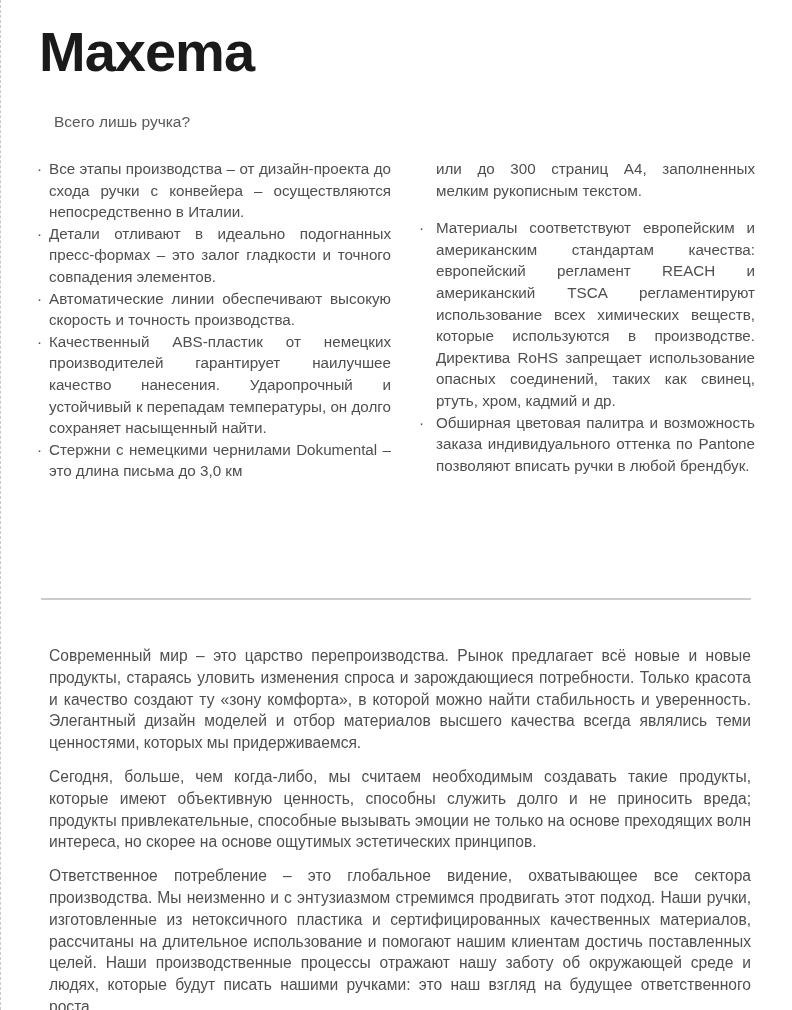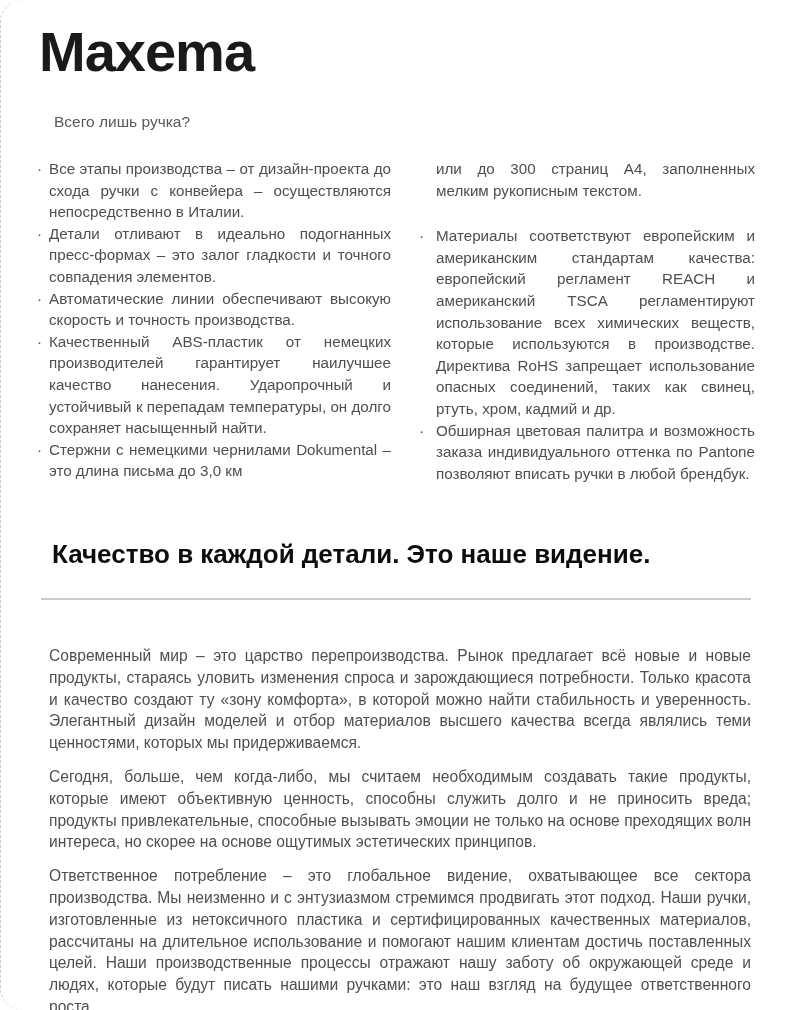--- a/index.html
+++ b/index.html
@@ -9,21 +9,20 @@
   }
   .page {
     position: relative;
     width: 792px;
     height: 1010px;
     background: #ffffff;
     border-left: 1px dashed #c9c9c9;
     box-sizing: border-box;
     overflow: hidden;
     font-family: "Liberation Sans", sans-serif;
-    border-radius: 22px;
   }
 
   
   .title {
     position: absolute;
     top: 23px;
     left: 38px;
     margin: 0;
     font-size: 56px;
     line-height: 58px;
@@ -65,21 +64,21 @@
   }
   .bullet-text {
     flex: 1;
     text-align: justify;
     text-align-last: left;
   }
   .continuation {
     padding-left: 17px;
     text-align: justify;
     text-align-last: left;
-    margin-bottom: 24px;
+    margin-bottom: 16px;
   }
 
   
   .section-heading {
     position: absolute;
     top: 538px;
     left: 51px;
     margin: 0;
     font-size: 26px;
     line-height: 32px;
@@ -147,21 +146,20 @@
     <div class="bullet-item">
       <span class="bullet-marker">·</span>
       <span class="bullet-text">Материалы соответствуют европейским и американским стандартам качества: европейский регламент REACH и американский TSCA регламентируют использование всех химических веществ, которые используются в производстве. Директива RoHS запрещает использование опасных соединений, таких как свинец, ртуть, хром, кадмий и др.</span>
     </div>
     <div class="bullet-item">
       <span class="bullet-marker">·</span>
       <span class="bullet-text">Обширная цветовая палитра и возможность заказа индивидуального оттенка по Pantone позволяют вписать ручки в любой брендбук.</span>
     </div>
   </div>
 
-  <h2 class="section-heading">Качество в каждой детали. Это наше видение.</h2>
   <hr class="divider">
 
   <div class="body-copy">
     <p>Современный мир – это царство перепроизводства. Рынок предлагает всё новые и новые продукты, стараясь уловить изменения спроса и зарождающиеся потребности. Только красота и качество создают ту «зону комфорта», в которой можно найти стабильность и уверенность. Элегантный дизайн моделей и отбор материалов высшего качества всегда являлись теми ценностями, которых мы придерживаемся.</p>
     <p>Сегодня, больше, чем когда-либо,  мы считаем необходимым создавать такие продукты, которые имеют объективную ценность, способны служить долго и не приносить вреда; продукты привлекательные, способные вызывать эмоции не только на основе преходящих волн интереса, но скорее на основе ощутимых эстетических принципов.</p>
     <p>Ответственное потребление – это глобальное видение, охватывающее все сектора производства. Мы неизменно и с энтузиазмом стремимся продвигать этот подход. Наши ручки, изготовленные из нетоксичного пластика и сертифицированных качественных материалов, рассчитаны на длительное использование и помогают нашим клиентам достичь поставленных целей. Наши производственные процессы отражают нашу заботу об окружающей среде и людях, которые будут писать нашими ручками: это наш взгляд на будущее ответственного роста.</p>
   </div>
 
 </div>
 

